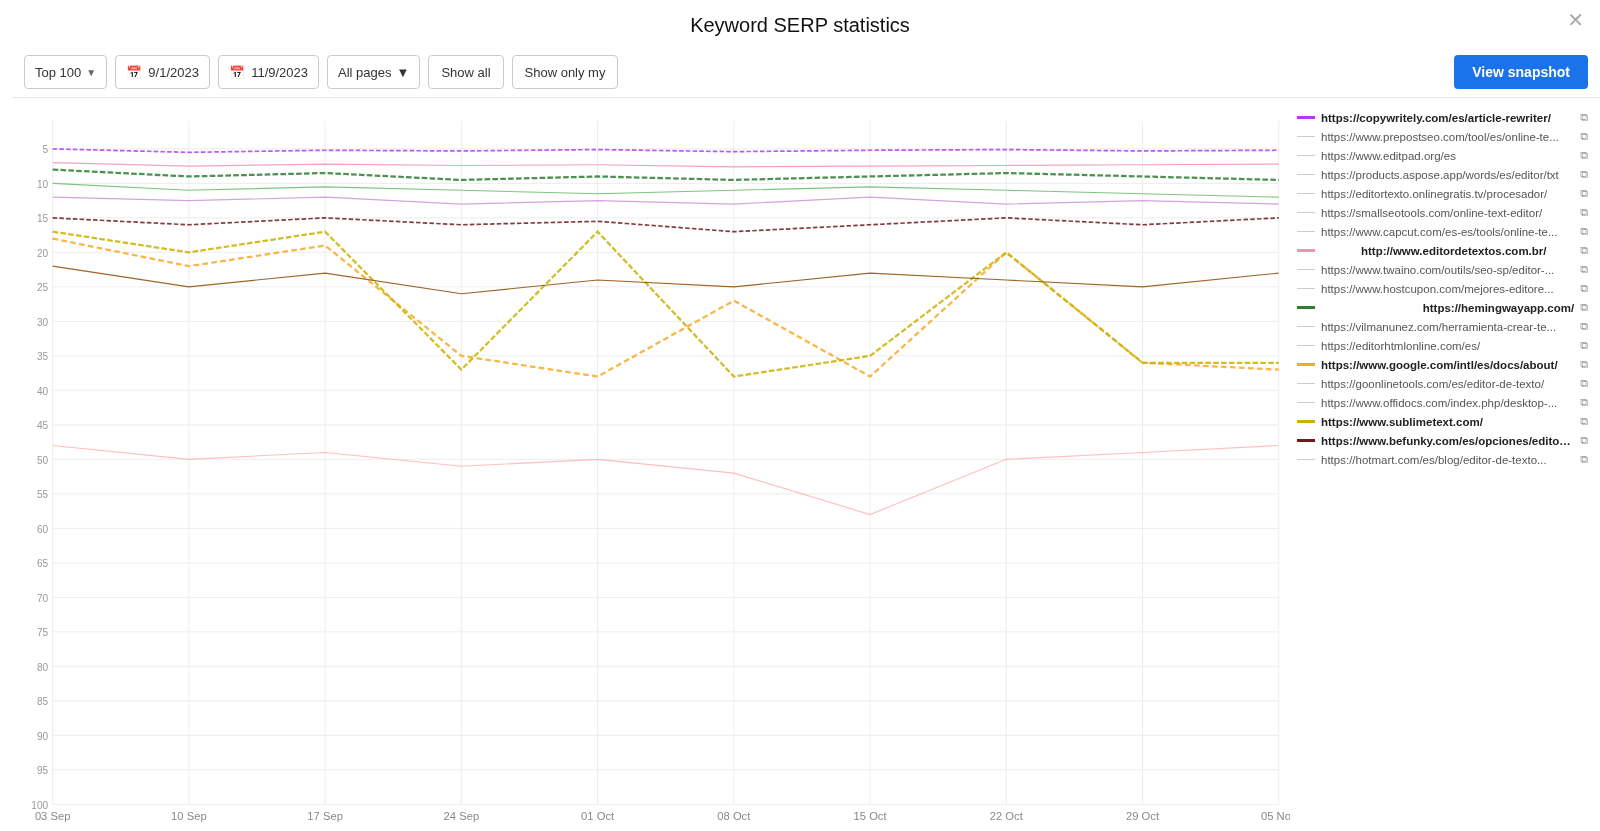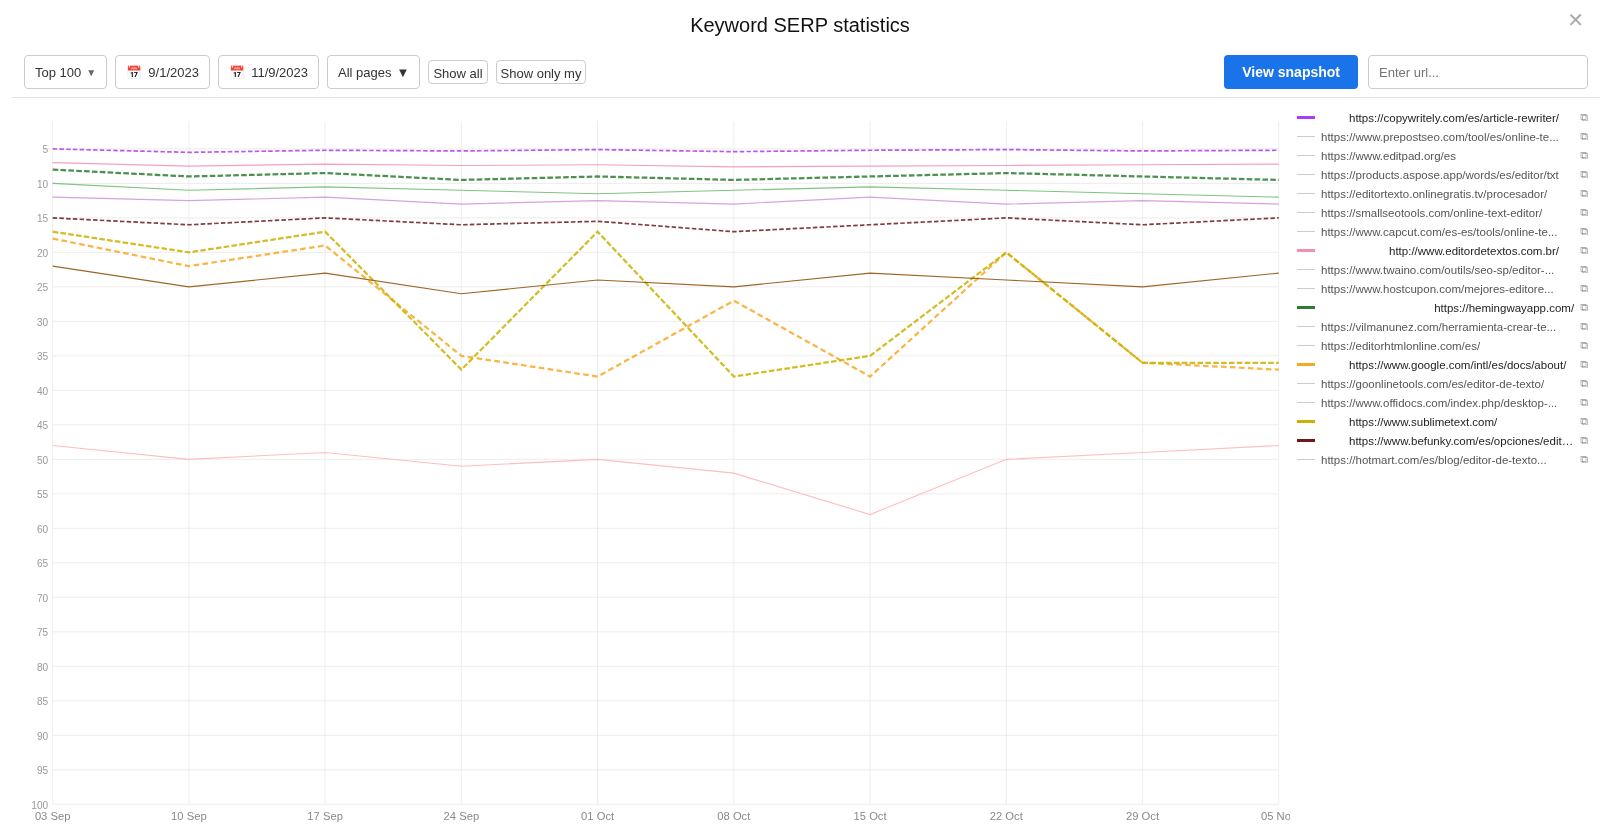--- a/index.html
+++ b/index.html
@@ -17,21 +17,21 @@
     .toolbar-right { display: flex; align-items: center; gap: 10px; }
 
     .dropdown-btn { display: flex; align-items: center; gap: 5px; border: 1px solid #ccc; border-radius: 4px; padding: 5px 10px; font-size: 13px; cursor: pointer; background: #fff; color: #333; height: 34px; }
     .dropdown-btn .arrow { font-size: 10px; color: #666; }
 
     .date-btn { display: flex; align-items: center; gap: 6px; border: 1px solid #ccc; border-radius: 4px; padding: 5px 10px; font-size: 13px; cursor: pointer; background: #fff; color: #333; height: 34px; }
     .date-icon { color: #555; font-size: 13px; }
 
     .pages-btn { display: flex; align-items: center; gap: 5px; border: 1px solid #ccc; border-radius: 4px; padding: 5px 10px; font-size: 13px; cursor: pointer; background: #fff; color: #333; height: 34px; }
 
-    .show-all-btn, .show-only-my-btn { border: 1px solid #ccc; border-radius: 4px; padding: 5px 4px; font-size: 13px; cursor: pointer; background: #fff; color: #333; height: 24px; }
+    .show-all-btn, .show-only-my-btn { border: 1px solid #ccc; border-radius: 4px; padding: 5px 12px; font-size: 13px; cursor: pointer; background: #fff; color: #333; height: 34px; }
 
     .view-snapshot-btn { background: #1a73e8; color: #fff; border: none; border-radius: 4px; padding: 5px 18px; font-size: 14px; font-weight: 600; cursor: pointer; height: 34px; }
 
     .url-search { border: 1px solid #ccc; border-radius: 4px; padding: 5px 10px; font-size: 13px; color: #aaa; width: 220px; height: 34px; outline: none; }
 
     
     .main-content { display: flex; height: calc(831px - 100px); }
 
     
     .chart-container { flex: 1; padding: 10px 0 10px 10px; display: flex; flex-direction: column; min-width: 0; }
@@ -41,21 +41,21 @@
     .chart-subtitle strong { color: #333; }
 
     .chart-wrap { flex: 1; position: relative; }
     svg.chart { width: 100%; height: 100%; }
 
     
     .legend-panel { width: 310px; overflow-y: auto; padding: 10px 10px 10px 5px; flex-shrink: 0; }
     .legend-item { display: flex; align-items: center; gap: 6px; padding: 3px 2px; cursor: pointer; }
     .legend-line { width: 18px; height: 2px; flex-shrink: 0; }
     .legend-url { font-size: 11.5px; color: #555; flex: 1; overflow: hidden; text-overflow: ellipsis; white-space: nowrap; }
-    .legend-url.bold { font-weight: 400; color: #333; margin-left: 28px; }
+    .legend-url.bold { font-weight: 700; color: #333; }
     .legend-ext { font-size: 11px; color: #999; cursor: pointer; flex-shrink: 0; }
   </style>
 </head>
 <body>
 
 <div class="page-title">Keyword SERP statistics</div>
 
 <button class="close-btn">✕</button>
 
 <div class="toolbar">
@@ -79,21 +79,20 @@
       <span>All pages</span>
       <span class="arrow">▼</span>
     </button>
 
     <button class="show-all-btn">Show all</button>
     <button class="show-only-my-btn">Show only my</button>
   </div>
 
   <div class="toolbar-right">
     <button class="view-snapshot-btn">View snapshot</button>
-    <input class="url-search" type="text" placeholder="Enter url..." style="">
   </div>
 </div>
 
 <div class="main-content">
 
   <div class="chart-container">
     <div class="chart-header">
     </div>
 
     <div class="chart-wrap">

